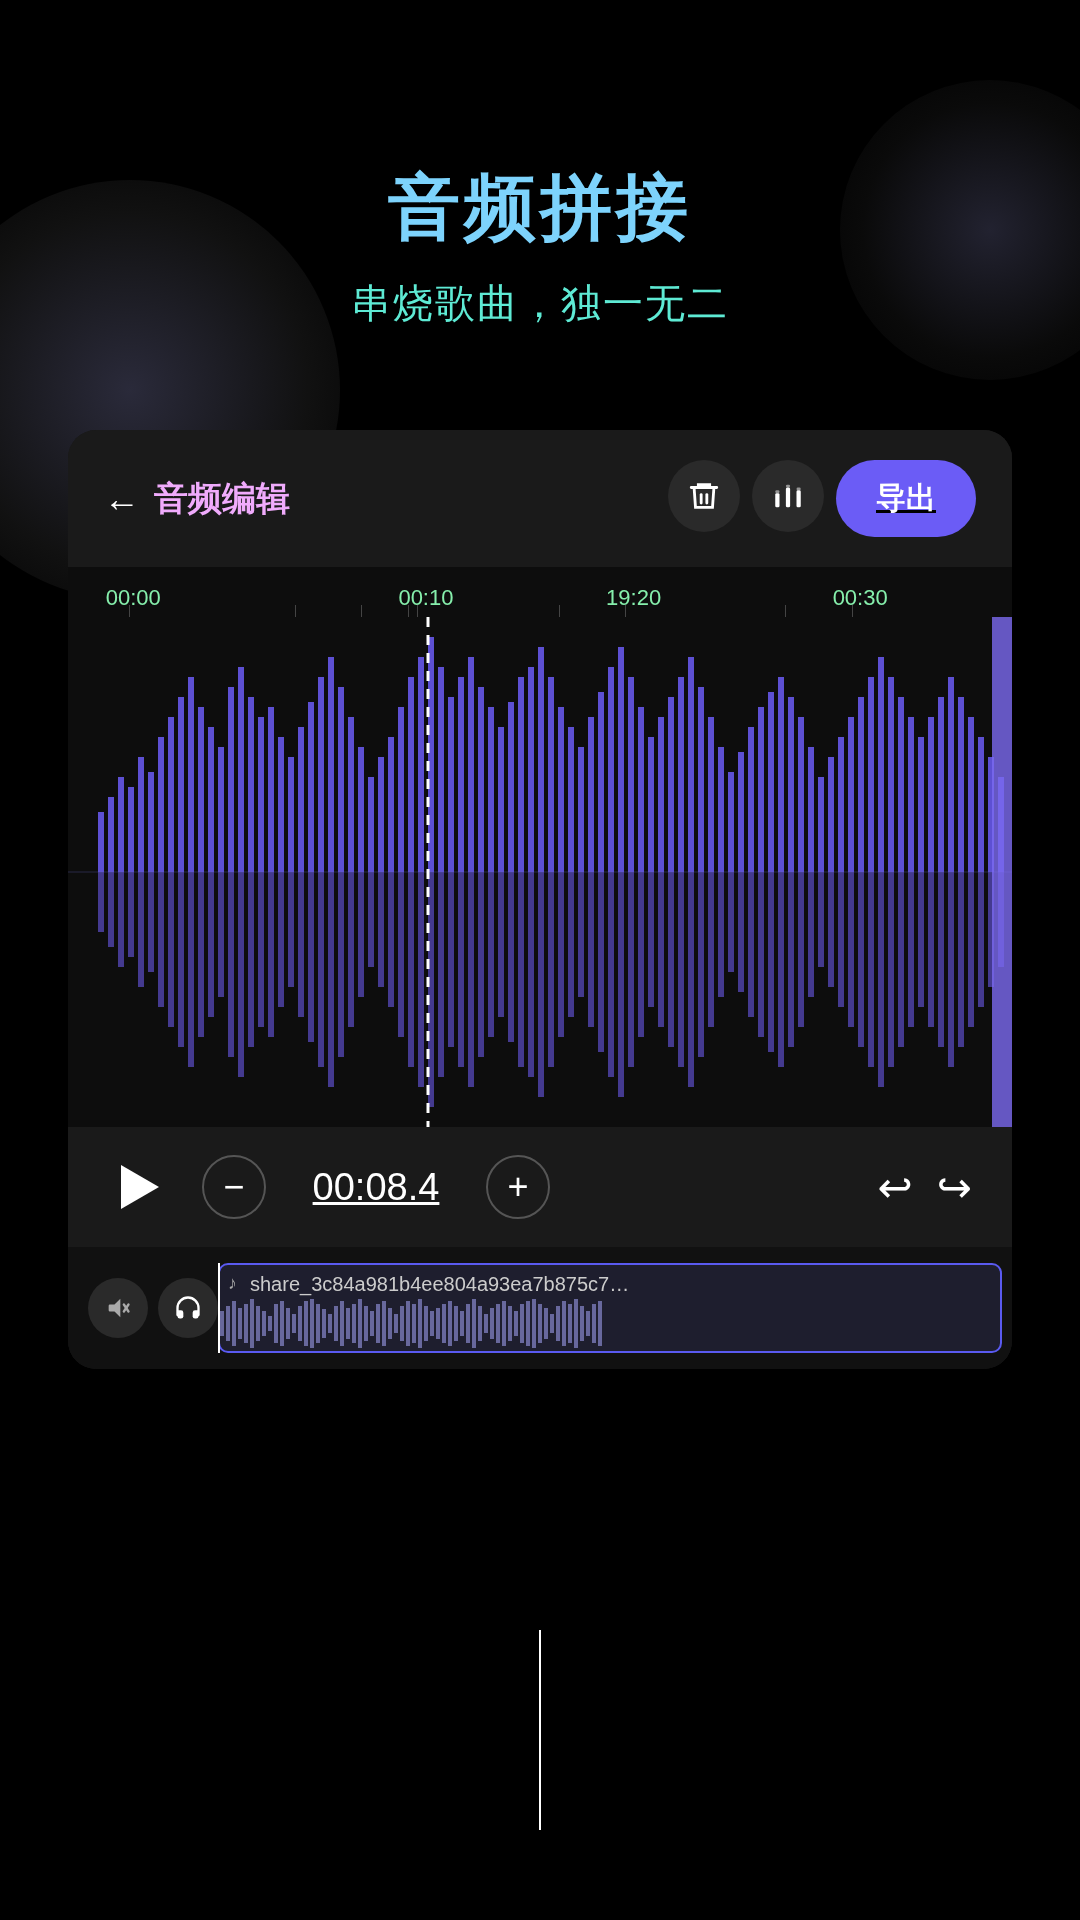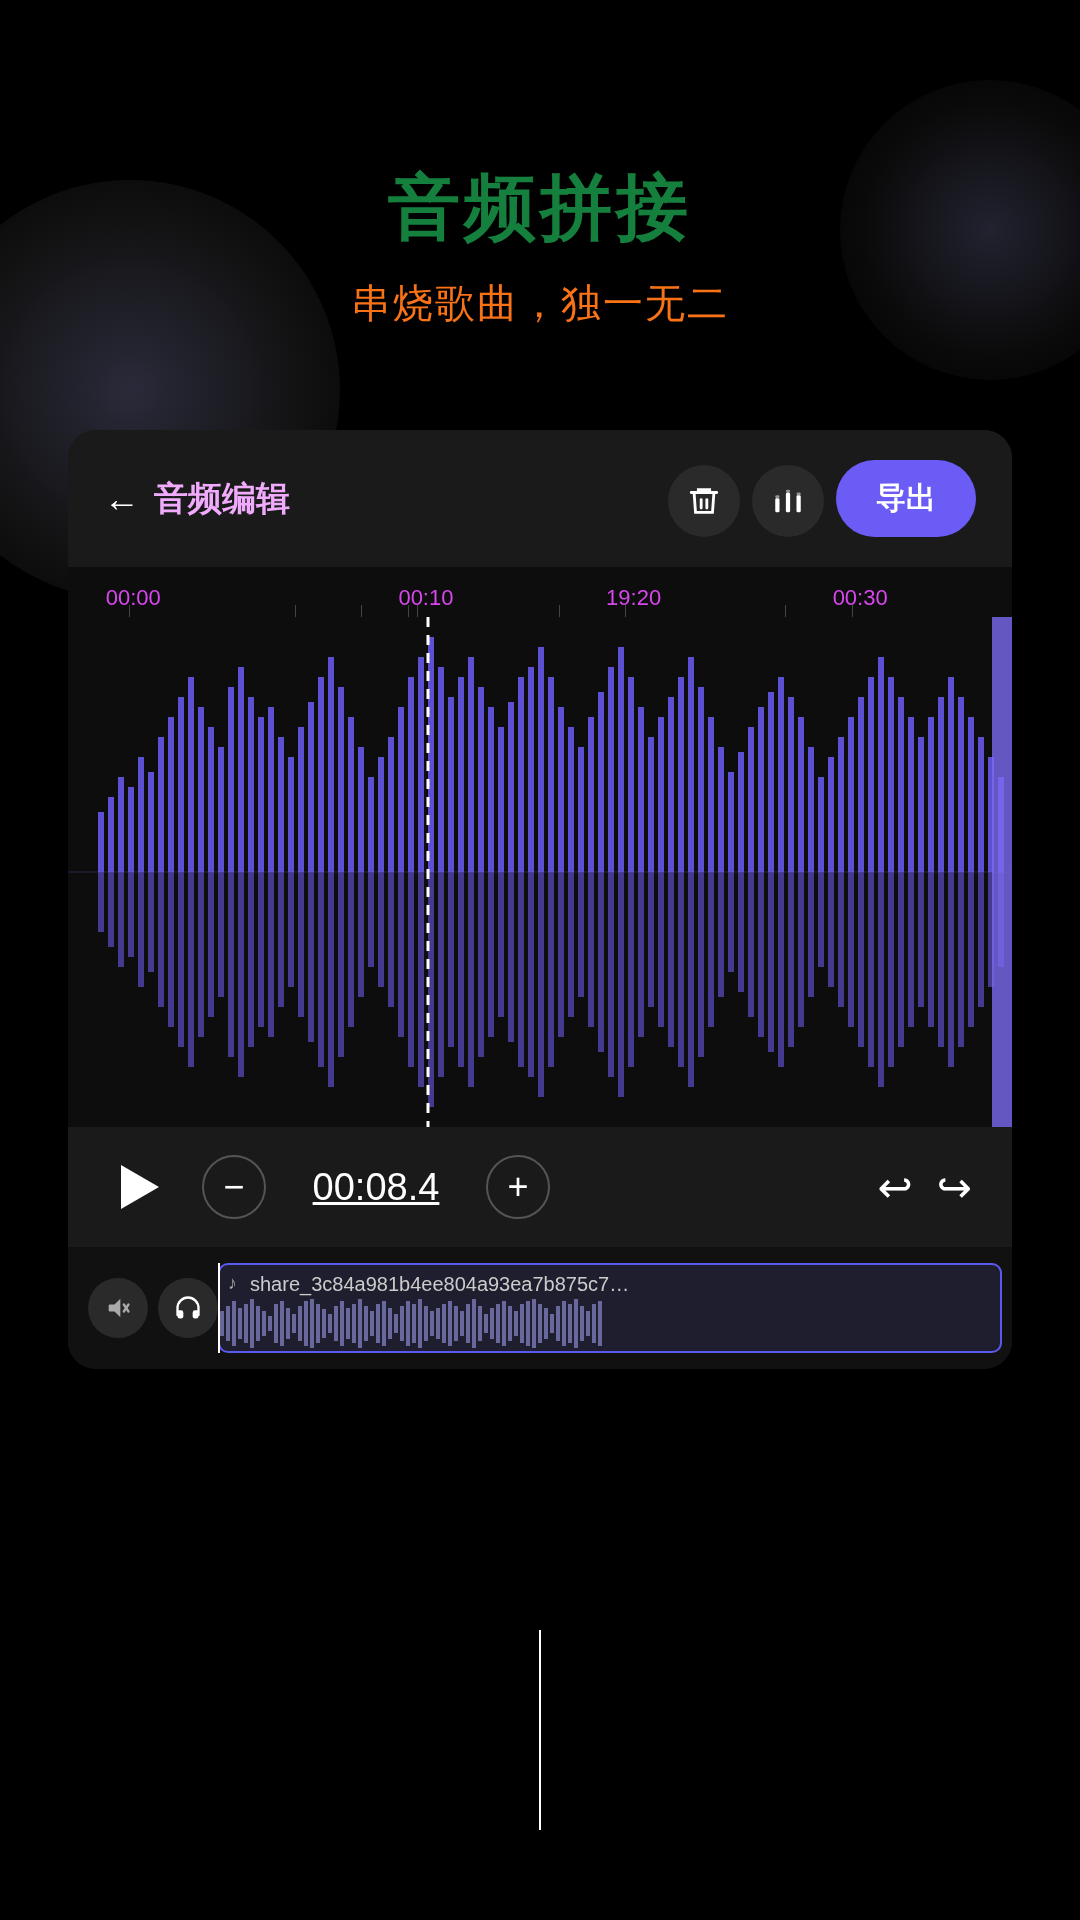--- a/index.html
+++ b/index.html
@@ -40,27 +40,27 @@
       top: 160px;
       left: 0;
       right: 0;
       text-align: center;
       z-index: 10;
     }
 
     .main-title {
       font-size: 72px;
       font-weight: 800;
-      color: #15803d;
+      color: #7dd3fc;
       letter-spacing: 4px;
     }
 
     .subtitle {
       font-size: 40px;
-      color: #f97316;
+      color: #5eead4;
       margin-top: 20px;
       letter-spacing: 2px;
     }
 
     
     .editor-card {
       position: absolute;
       top: 430px;
       left: 68px;
       right: 68px;
@@ -92,22 +92,23 @@
 
     .editor-title {
       font-size: 34px;
       font-weight: 600;
       color: #f0abfc;
     }
 
     .topbar-actions {
       margin-left: auto;
       display: flex;
-      align-items: flex-end;
+      align-items: flex-start;
       gap: 12px;
+      text-decoration: underline;
     }
 
     .icon-btn {
       width: 72px;
       height: 72px;
       border-radius: 50%;
       background: #2a2a2a;
       display: flex;
       align-items: center;
       justify-content: center;
@@ -147,21 +148,21 @@
       right: 0;
       height: 50px;
       display: flex;
       align-items: flex-end;
       padding-bottom: 6px;
     }
 
     .timeline-label {
       position: absolute;
       font-size: 22px;
-      color: #d946ef;
+      color: #86efac;
       margin-top: 24px;
     }
 
     .timeline-tick {
       position: absolute;
       width: 1px;
       height: 12px;
       background: #444;
       bottom: 0;
     }

